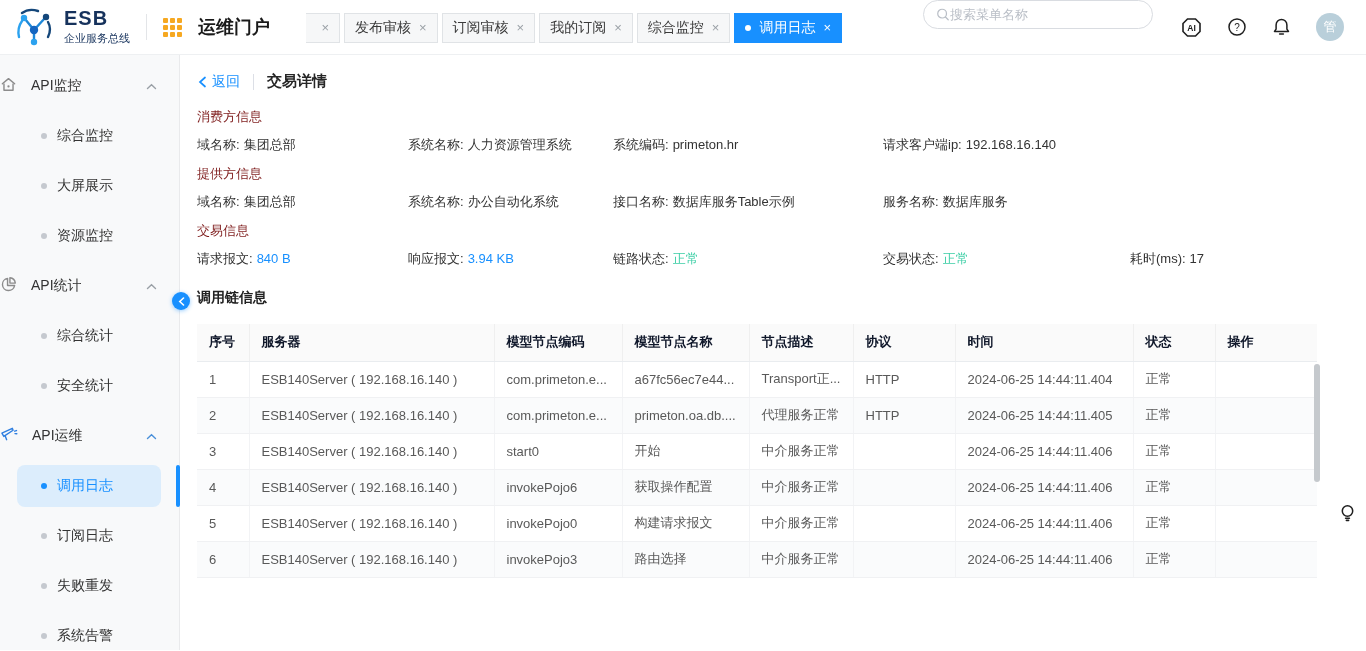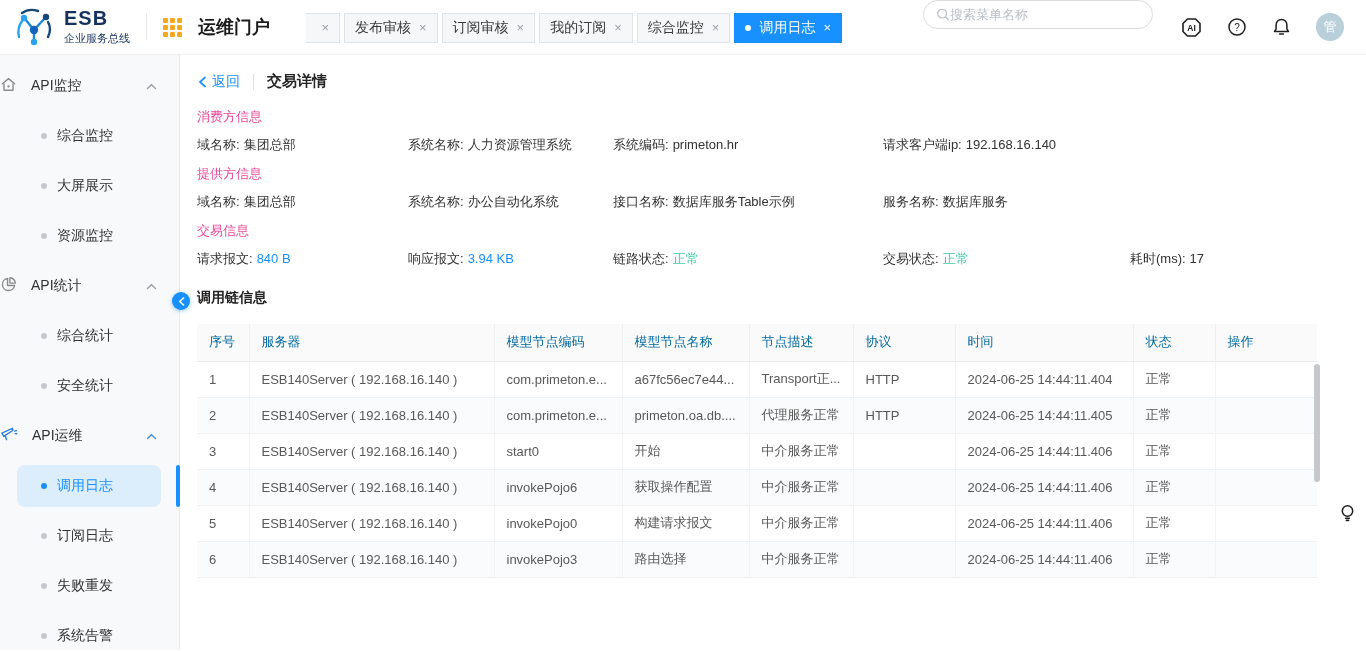--- a/index.html
+++ b/index.html
@@ -64,33 +64,33 @@
                   display:flex; align-items:center; justify-content:center; cursor:pointer;
                   box-shadow:0 1px 4px rgba(24,144,255,.45); z-index:5; padding:0; }
 
   
   .content { flex:1; background:#fff; padding:17px 0 0 17px; position:relative; }
   .back-row { display:flex; align-items:center; margin-bottom:17px; }
   .back { display:flex; align-items:center; gap:5px; color:#1890ff; font-size:14px; cursor:pointer; }
   .vbar { width:1px; height:16px; background:#dcdfe6; margin:0 13px; }
   .page-title { font-size:15px; font-weight:700; color:#262626; }
 
-  .info-title { font-size:13px; color:#ec4899; margin:0 0 10px; }
+  .info-title { font-size:13px; color:#7f1d1d; margin:0 0 10px; }
   .info-grid { display:grid; grid-template-columns:211px 205px 270px 247px 1fr;
                font-size:13px; color:#333; margin-bottom:11px; align-items:center; }
   .field { white-space:nowrap; overflow:hidden; }
   .f-value { margin-left:4px; }
   .v-link { color:#1890ff; }
   .v-success { color:#3ecfa7; }
 
   .chain-title { font-size:14px; font-weight:700; color:#222; margin:21px 0 17px; }
 
   .table-wrap { position:relative; width:1121px; }
   table { width:1120px; table-layout:fixed; border-collapse:collapse; font-size:13px; }
-  th { height:37px; background:#fafafa; text-align:left; font-weight:400; color:#0369a1;
+  th { height:37px; background:#fafafa; text-align:left; font-weight:700; color:#0f172a;
        padding:0 8px 0 12px; border-bottom:1px solid #e9ecef; border-right:1px solid #efefef;
        white-space:nowrap; overflow:hidden; }
   td { height:36px; color:#595959; padding:0 8px 0 12px; background:#fff;
        border-bottom:1px solid #f0f1f3; border-right:1px solid #f2f3f5;
        white-space:nowrap; overflow:hidden; }
   th:last-child, td:last-child { border-right:none; }
   tbody tr:nth-child(even) td { background:#fafbfc; }
   .vscroll { position:absolute; right:-2px; top:40px; width:6px; height:118px;
              background:#c5c9cd; border-radius:3px; cursor:pointer; }
 

